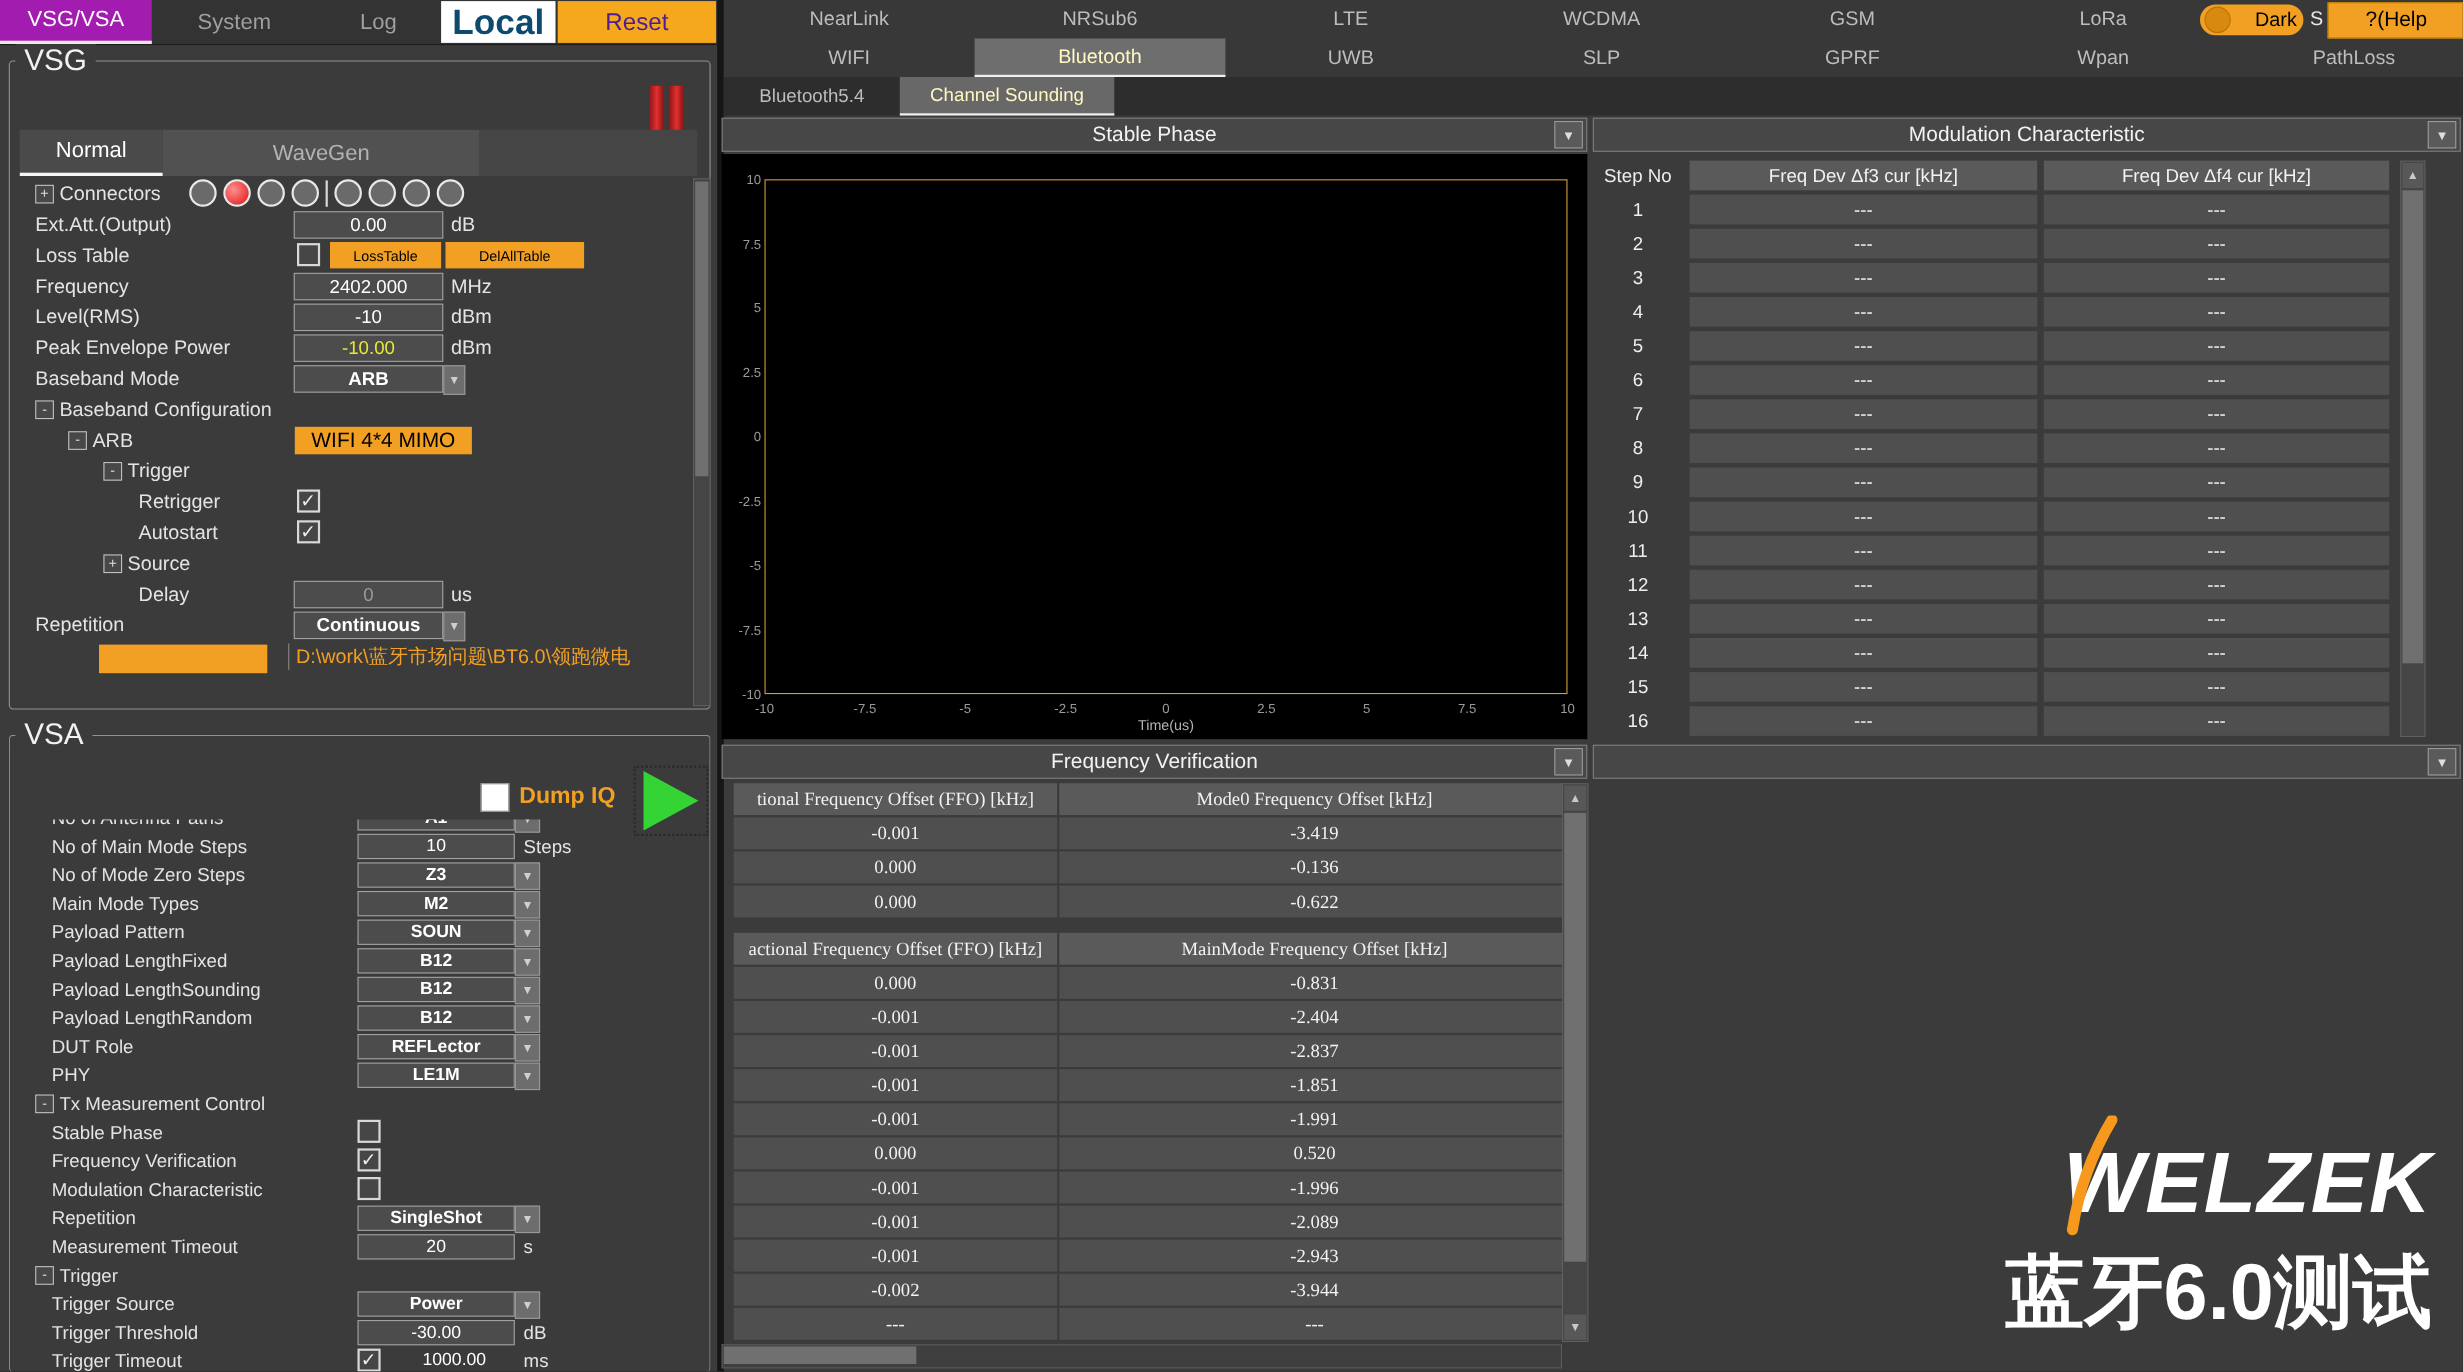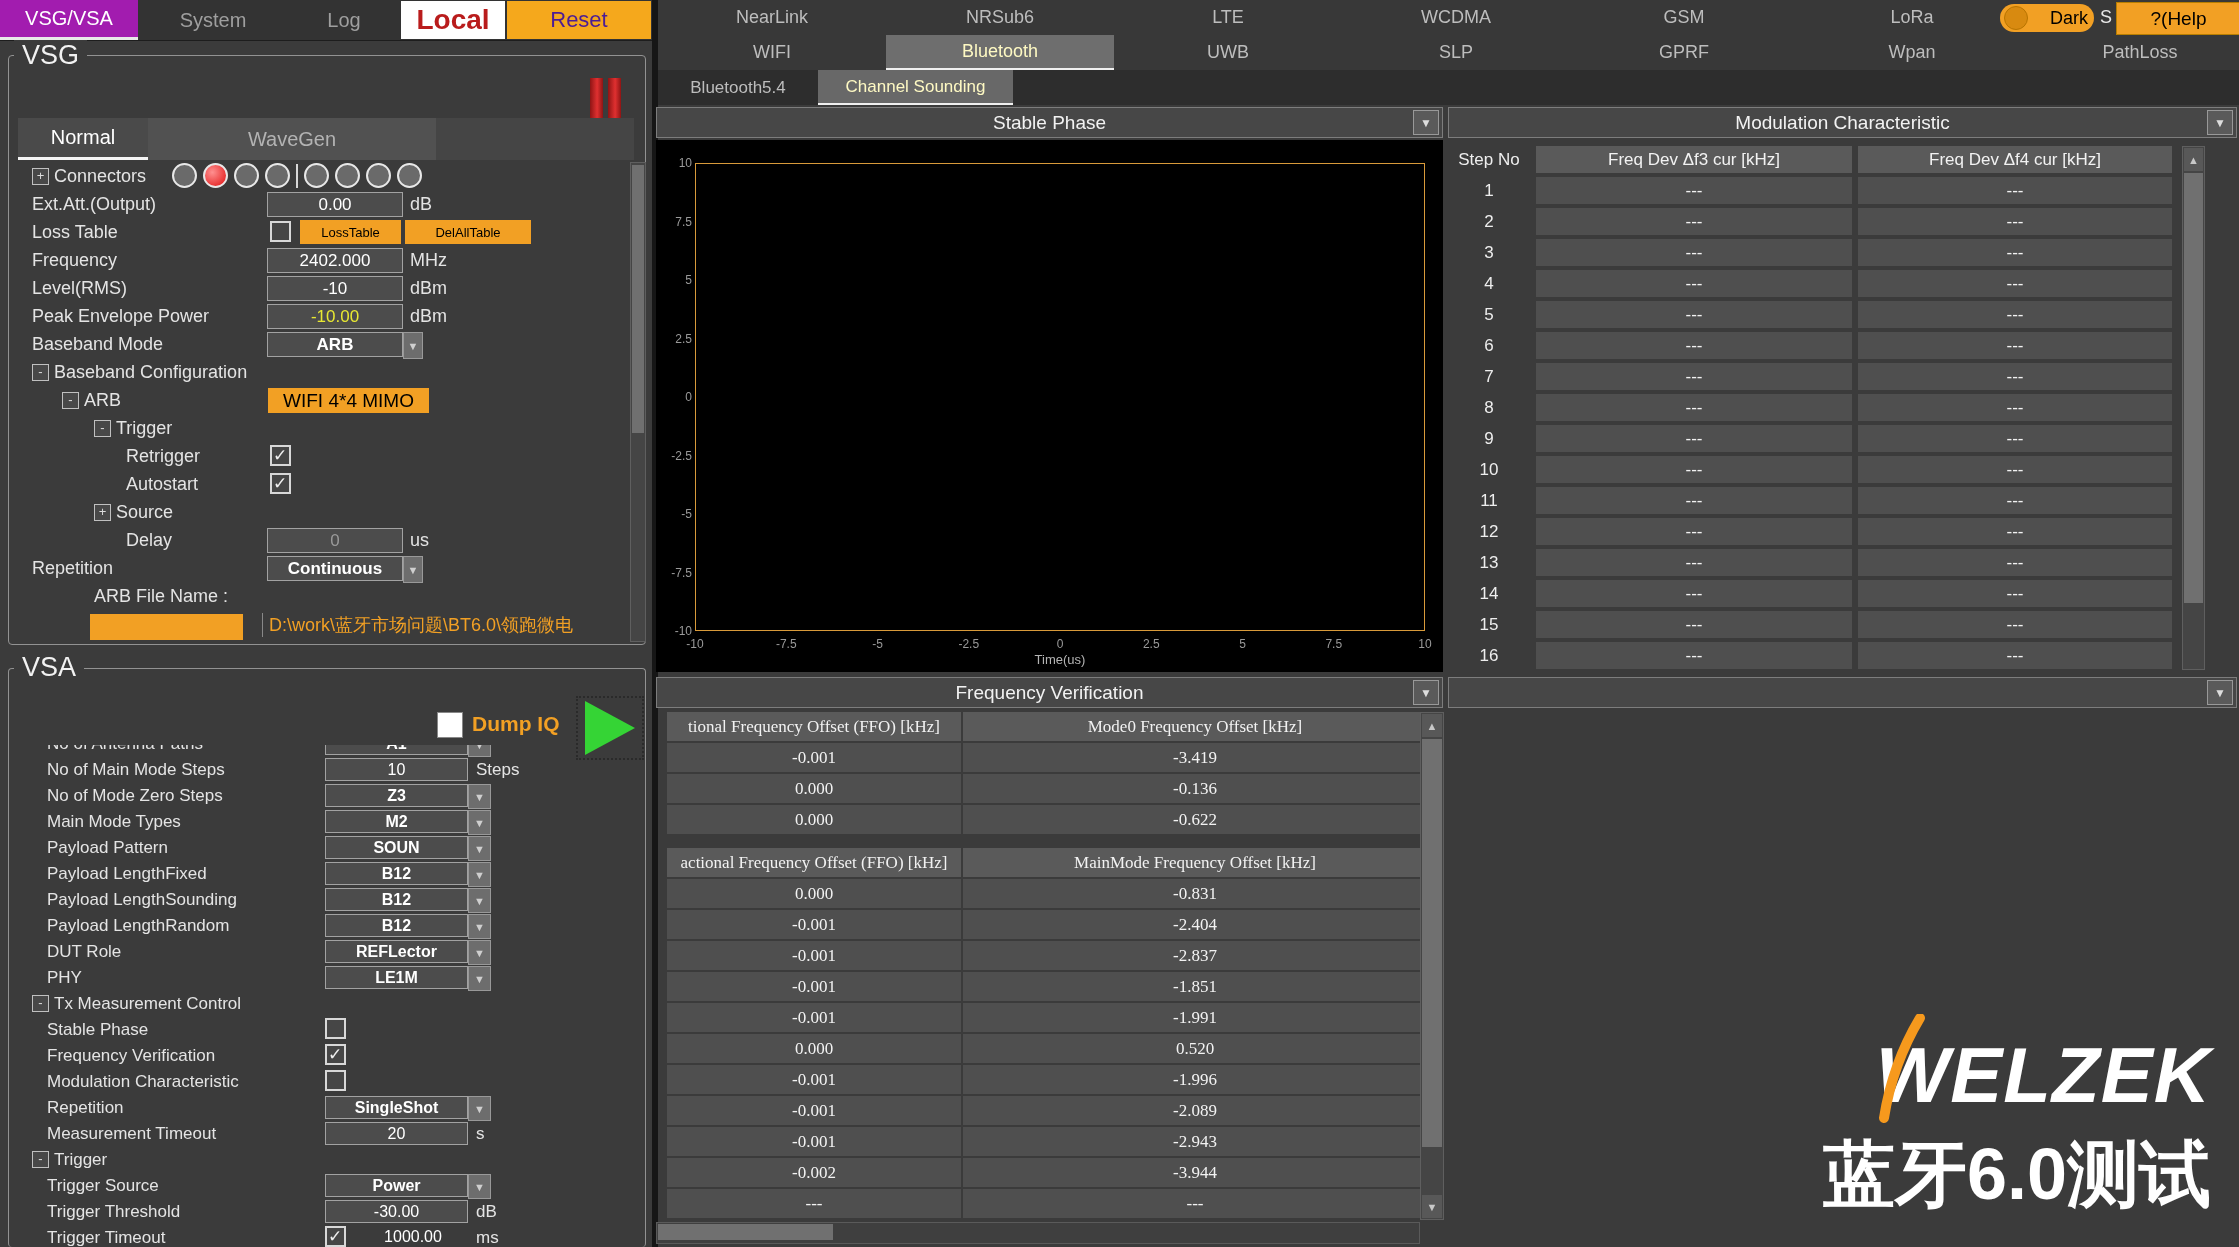--- a/index.html
+++ b/index.html
@@ -4,21 +4,21 @@
 <style>
   html,body{margin:0;padding:0;background:#2a2a2a;}
   body{font-family:"Liberation Sans",sans-serif;color:#e8e8e8;}
   #app{position:relative;width:2239px;height:1247px;overflow:hidden;background:#3b3b3b;}
 
   
   .tl-bar{position:absolute;left:0;top:0;width:652px;height:40px;background:#333;display:flex;border-bottom:1px solid #1d1d1d;}
   .tl-tab{display:flex;align-items:center;justify-content:center;font-size:20px;color:#9f9f9f;cursor:default;}
   .tl-tab.active{color:#fff;background:#a21caf;border-bottom:3px solid #e8e8e8;}
   #tab-vsgvsa{width:138px}#tab-system{width:150px}#tab-log{width:112px}
-  .btn-local{width:104px;margin:1px;background:#fff;color:#b91c1c;font-weight:bold;font-size:28px;display:flex;align-items:center;justify-content:center;}
+  .btn-local{width:104px;margin:1px;background:#fff;color:#0c4a6e;font-weight:bold;font-size:32px;display:flex;align-items:center;justify-content:center;}
   .btn-reset{flex:1;margin:1px;background:#f5a81c;color:#4c1d95;font-size:22px;display:flex;align-items:center;justify-content:center;}
   .vdiv{position:absolute;left:652px;top:0;width:6px;height:1247px;background:#161616;}
 
   
   .nav{position:absolute;left:658px;top:0;width:1581px;height:105px;background:#383838;}
   .nav-row{position:absolute;left:0;height:35px;display:grid;grid-template-columns:repeat(7,228px);}
   .nav-item{display:flex;align-items:center;justify-content:center;font-size:18px;color:#bdbdbd;}
   .nav-item.active{background:#6e6e6e;color:#fef9c3;border-bottom:2px solid #f0f0f0;}
   .nav-row3{position:absolute;top:70px;left:0;right:0;height:35px;background:#2d2d2d;display:flex;}
   .nav-row3 .nav-item{font-size:17px;}
@@ -242,23 +242,20 @@
       <div class="vrow">
         <span class="lbl" style="left: 108px;">Delay</span>
         <div class="ibox dim">0</div>
         <span class="unit">us</span>
       </div>
       <div class="vrow">
         <span class="lbl" style="left: 14px;">Repetition</span>
         <div class="ibox bold">Continuous</div>
         <div class="dd">▼</div>
       </div>
-      <div class="vrow">
-        <span class="lbl" style="left: 76px;">ARB File Name :</span>
-      </div>
       <div class="vrow" style="height: 34px;">
         <div class="obtn" style="left: 72px; width: 153px; height: 26px; top: 3px;"></div>
         <span class="fpath">D:\work\蓝牙市场问题\BT6.0\领跑微电</span>
       </div>
     </div>
   <div class="sbar-v" style="left:630px;top:162px;width:14px;height:478px;">
     <div class="thumb" style="top:2px;height:268px;"></div>
   </div>
 
   <div class="gb-title" style="left:14px;top:652px;">VSA</div>

